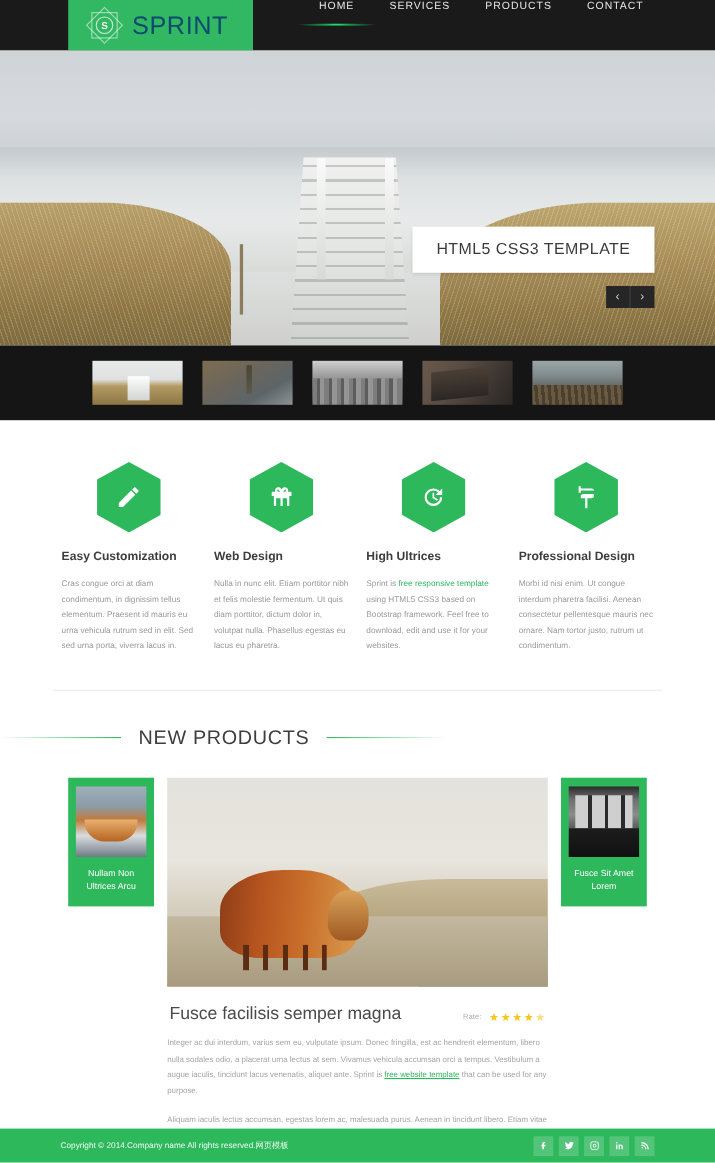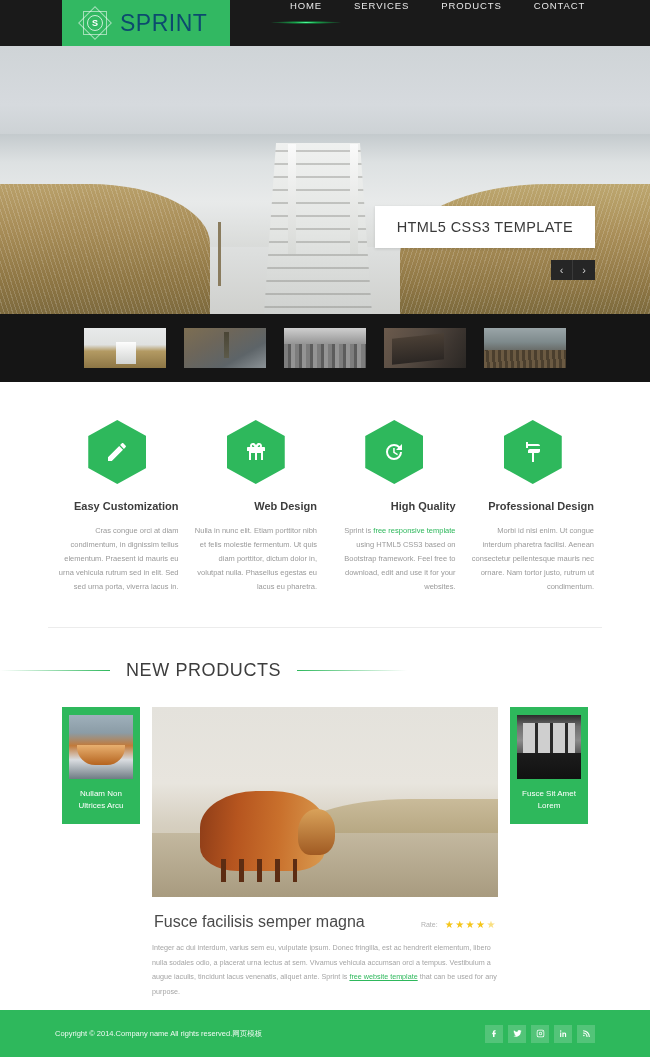--- a/index.html
+++ b/index.html
@@ -125,21 +125,21 @@
     background: linear-gradient(180deg,#4a3f35,#2c2724); transform: skewY(-6deg); }
   .t5 { background: linear-gradient(180deg,#9aa5a8 0%,#7e8a8c 35%,#5a5750 70%,#3e3a33 100%); }
   .t5::before { content:""; position:absolute; left:0; bottom:0; right:0; height:18px;
     background: repeating-linear-gradient(85deg,#6b5a42 0 3px,#4b3f2e 3px 6px); }
 
   
   .features {
     width: 650px; background: #fff; padding: 38px 48px 0 48px;
     display: flex; gap: 0;
   }
-  .feature { flex: 1; text-align: right; padding: 0 8px; }
+  .feature { flex: 1; text-align: left; padding: 0 8px; }
   .hexwrap { display: flex; justify-content: center; margin-bottom: 16px; }
   .hex {
     width: 58px; height: 64px; background: #2eb85c;
     clip-path: polygon(50% 0%, 100% 25%, 100% 75%, 50% 100%, 0% 75%, 0% 25%);
     display: flex; align-items: center; justify-content: center;
   }
   .hex svg { width: 24px; height: 24px; fill: #fff; }
   .feature h3 { font-size: 11px; color: #3d3d3d; font-weight: bold; margin-bottom: 12px; }
   .feature p { font-size: 7.5px; line-height: 1.85; color: #9a9a9a; }
   .feature p .lk { color: #2eb85c; }
@@ -193,21 +193,21 @@
   .product-title-row h3 { font-size: 16px; color: #4a4a4a; font-weight: 400; }
   .rate-wrap { display: flex; align-items: center; gap: 7px; }
   .rate-label { font-size: 7px; color: #b0b0b0; }
   .stars { display: flex; gap: 1px; font-size: 10px; color: #f5c518; letter-spacing: .5px; }
   .stars .half { color: #f5c518; opacity: .55; }
   .main-product p { font-size: 7.2px; line-height: 2.0; color: #a5a5a5; margin-bottom: 12px; }
   .main-product p .lk { color: #2eb85c; text-decoration: underline; }
 
   
   .footer {
-    position: absolute; left: 0; bottom: 0; width: 650px; height: 47px;
+    position: absolute; left: 0; bottom: 0; width: 650px; height: 31px;
     background: #2eb85c; display: flex; align-items: center;
     justify-content: space-between; padding: 0 55px;
   }
   .footer .copy { color: rgba(255,255,255,.92); font-size: 7.5px; }
   .socials { display: flex; gap: 5px; }
   .soc {
     width: 18px; height: 18px; background: rgba(255,255,255,.18);
     display: flex; align-items: center; justify-content: center;
     color: #fff; font-size: 8px; font-weight: bold; font-family: "Liberation Serif", serif;
   }
@@ -288,21 +288,21 @@
     </div>
 
     <div class="feature">
       <div class="hexwrap">
           <div class="hex">
         <svg viewBox="0 0 24 24">
               <path d="M12 4a8 8 0 1 0 8 8h-2a6 6 0 1 1-6-6c1.7 0 3.2.7 4.2 1.8L14 10h6V4l-2.3 2.3A7.96 7.96 0 0 0 12 4zm-.8 4v4.8l4 2.4.8-1.3-3.3-2V8h-1.5z"></path>
             </svg>
       </div>
         </div>
-      <h3>High Quality</h3>
+      <h3>High Ultrices</h3>
       <p><span>Sprint is </span><span class="lk">free responsive template</span><span> using HTML5 CSS3 based on Bootstrap framework. Feel free to download, edit and use it for your websites.</span></p>
     </div>
 
     <div class="feature">
       <div class="hexwrap">
           <div class="hex">
         <svg viewBox="0 0 24 24">
               <path d="M19 4H7V2H5v6h2V6h12v3H9c-1.1 0-2 .9-2 2v2h4v9h2v-9h4c1.1 0 2-.9 2-2V6c0-1.1-.9-2-2-2z"></path>
             </svg>
       </div>

